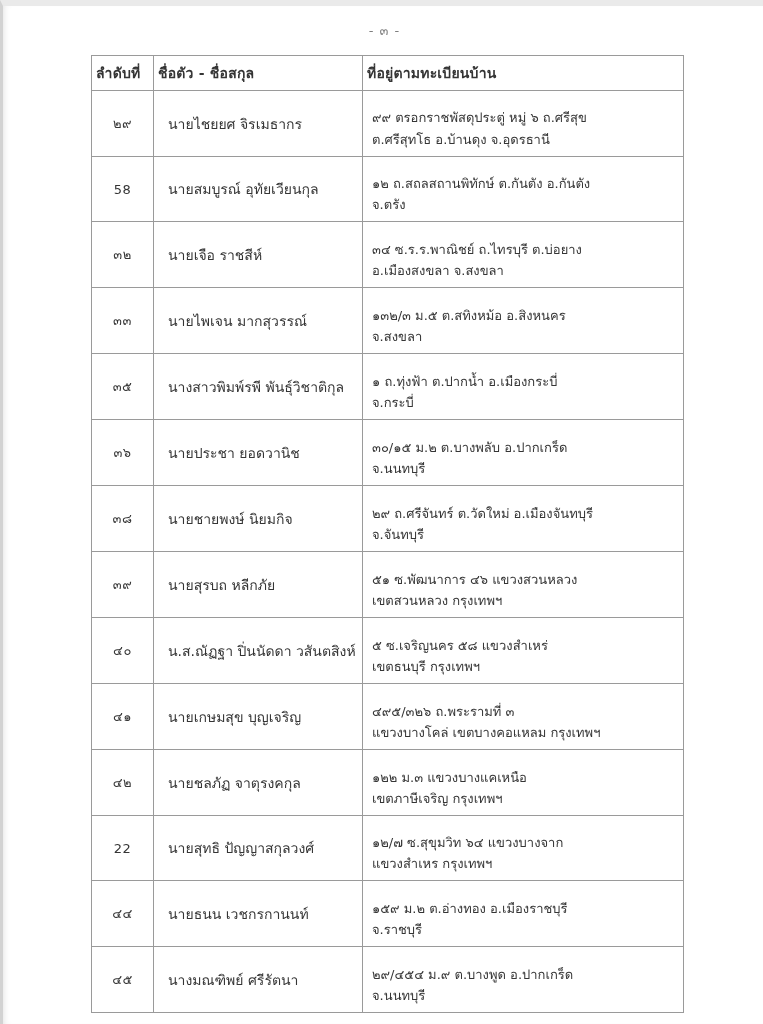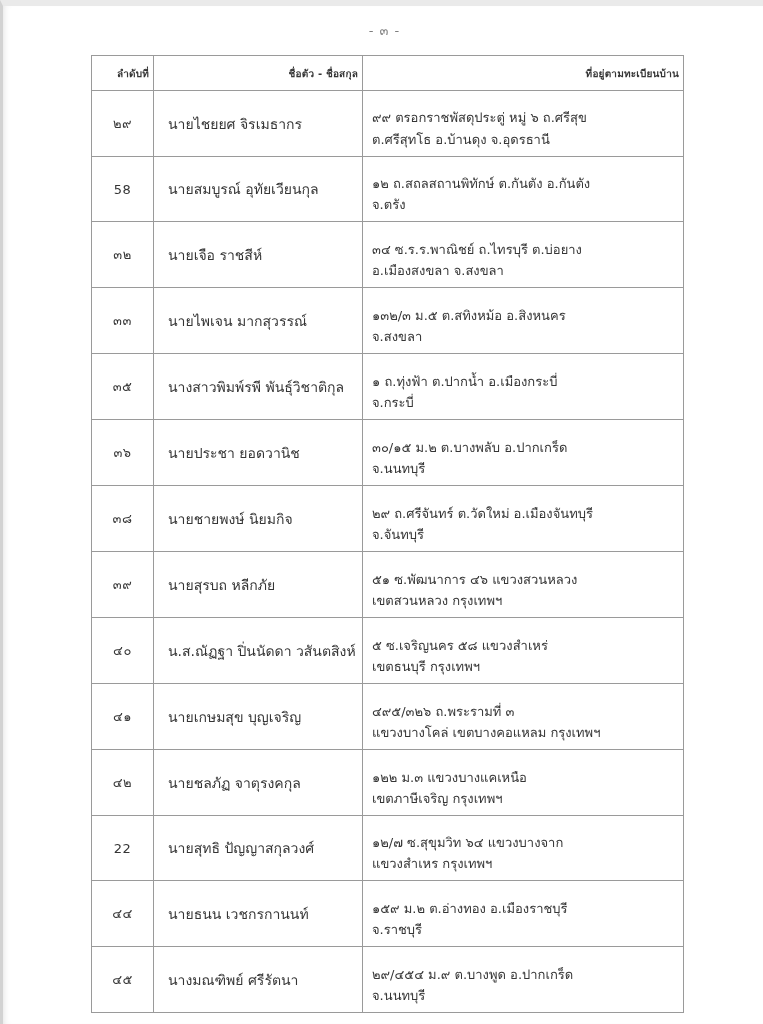--- a/index.html
+++ b/index.html
@@ -56,23 +56,23 @@
   .registry-table td {
     border: 1px solid #9a9a9a;
     vertical-align: middle;
     color: #353535;
     font-family: "DejaVu Sans", sans-serif;
   }
 
   .registry-table thead th {
     height: 30px;
     padding: 2px 4px;
-    text-align: right;
+    text-align: left;
     font-weight: bold;
-    font-size: 10px;
+    font-size: 14px;
     letter-spacing: 0.2px;
   }
 
   .cell-no {
     text-align: center;
     font-size: 13px;
     letter-spacing: 0.5px;
     padding: 22px 2px;
   }
 

